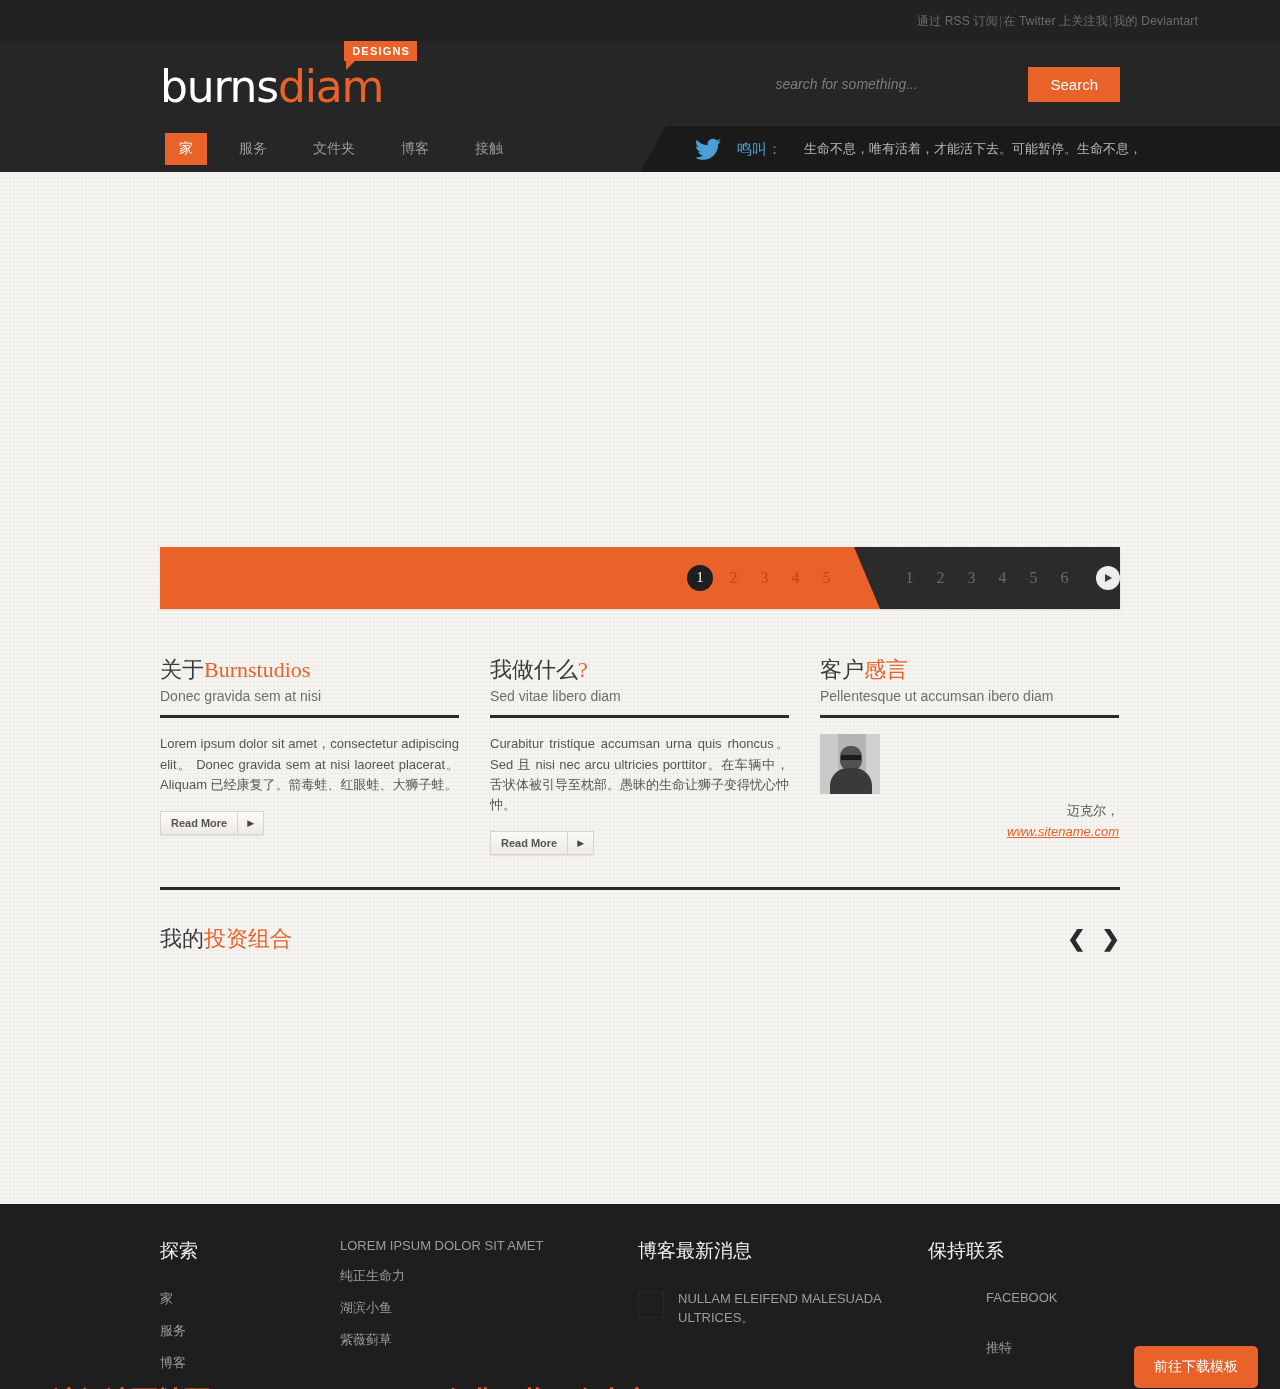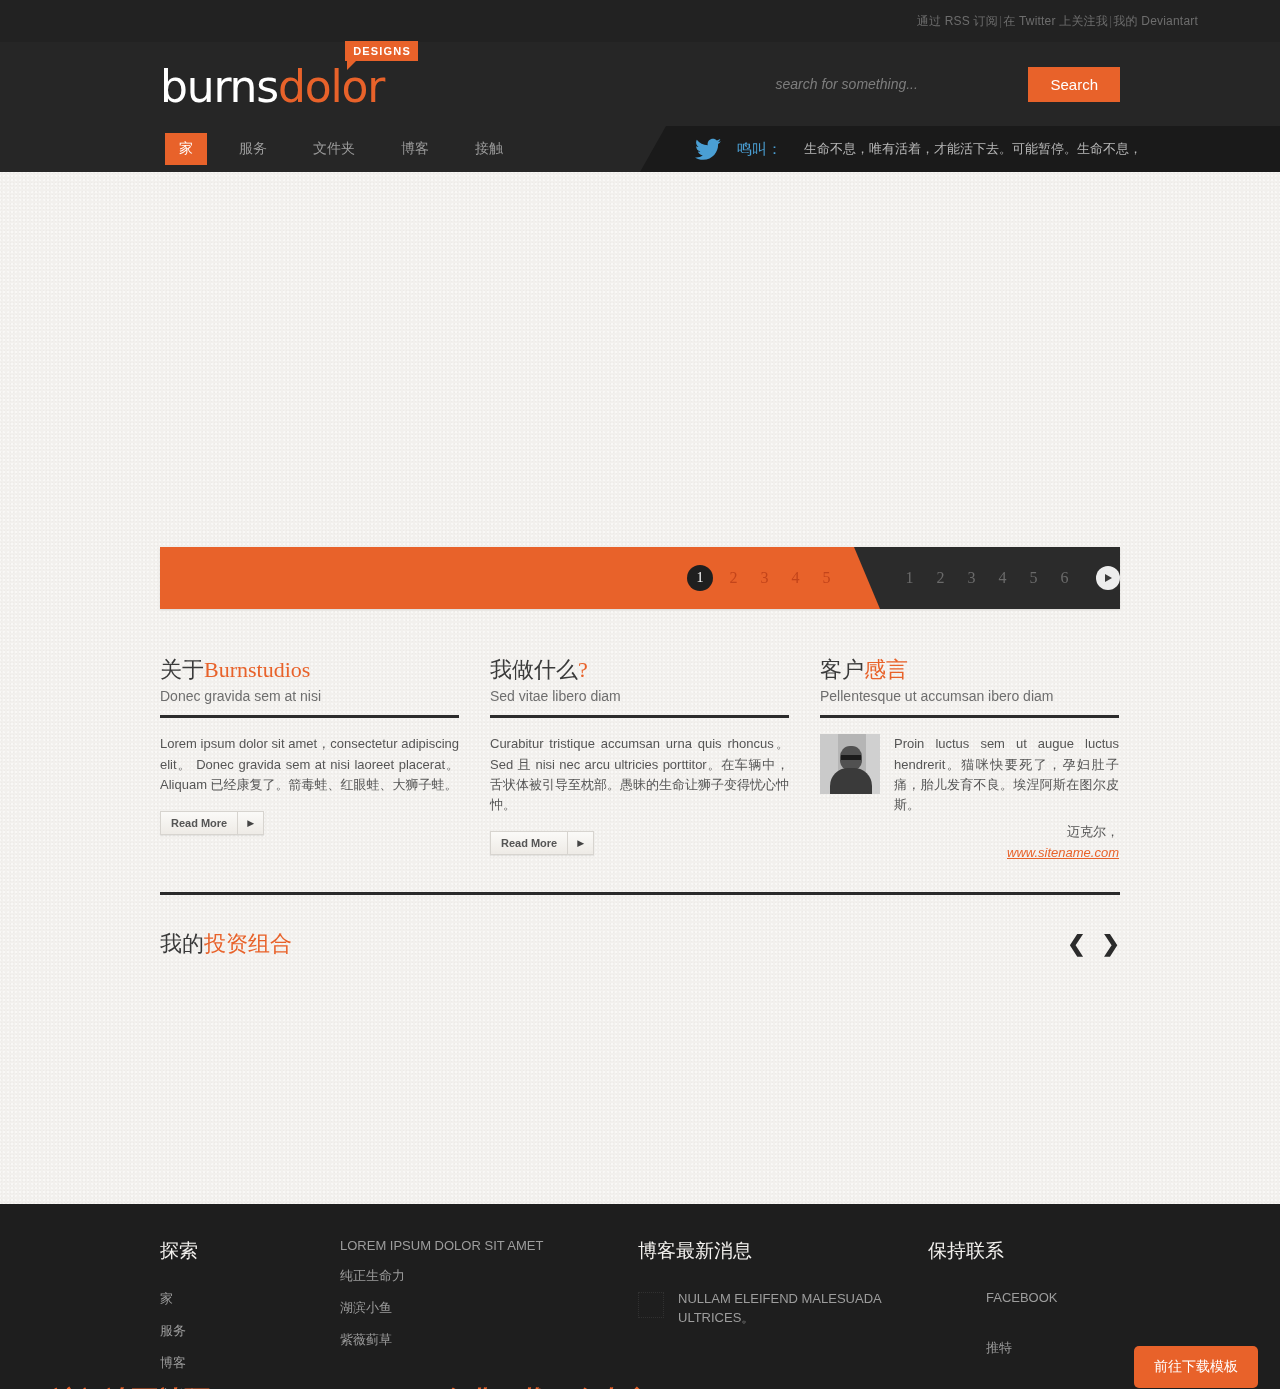--- a/index.html
+++ b/index.html
@@ -492,21 +492,21 @@
 <div class="topbar">
   <div class="topbar-links">
     <a>通过 RSS 订阅</a><span class="topbar-sep">|</span><a>在 Twitter 上关注我</a><span class="topbar-sep">|</span><a>我的 Deviantart</a>
   </div>
 </div>
 
 <div class="header">
   <div class="header-inner">
     <div class="logo">
       <span class="logo-text">
-        <span class="logo-burns">burns</span><span class="logo-tudio">dolor</span>
+        <span class="logo-burns">burns</span><span class="logo-tudio">diam</span>
       </span>
       <span class="logo-badge">DESIGNS</span>
     </div>
     <div class="search-area">
       <input class="search-input" type="text" placeholder="search for something..." style="">
       <button class="search-btn">Search</button>
     </div>
   </div>
 </div>
 
@@ -586,21 +586,20 @@
         <div class="col-sub">Pellentesque ut accumsan ibero diam</div>
         <div class="col-rule"></div>
         <div class="testi-row">
           <div class="testi-photo">
             <div class="bg-l"></div>
               <div class="bg-r"></div>
             <div class="head"></div>
               <div class="glasses"></div>
               <div class="body"></div>
           </div>
-          <p class="testi-text">Proin luctus sem ut augue luctus hendrerit。猫咪快要死了，孕妇肚子痛，胎儿发育不良。埃涅阿斯在图尔皮斯。</p>
         </div>
         <div class="testi-author">迈克尔，</div>
         <a class="testi-link">www.sitename.com</a>
       </div>
 
     </div>
 
     <div class="portfolio-sep"></div>
     <div class="portfolio-head">
       <h2 class="portfolio-title"><span>我的</span><span class="accent">投资组合</span></h2>

